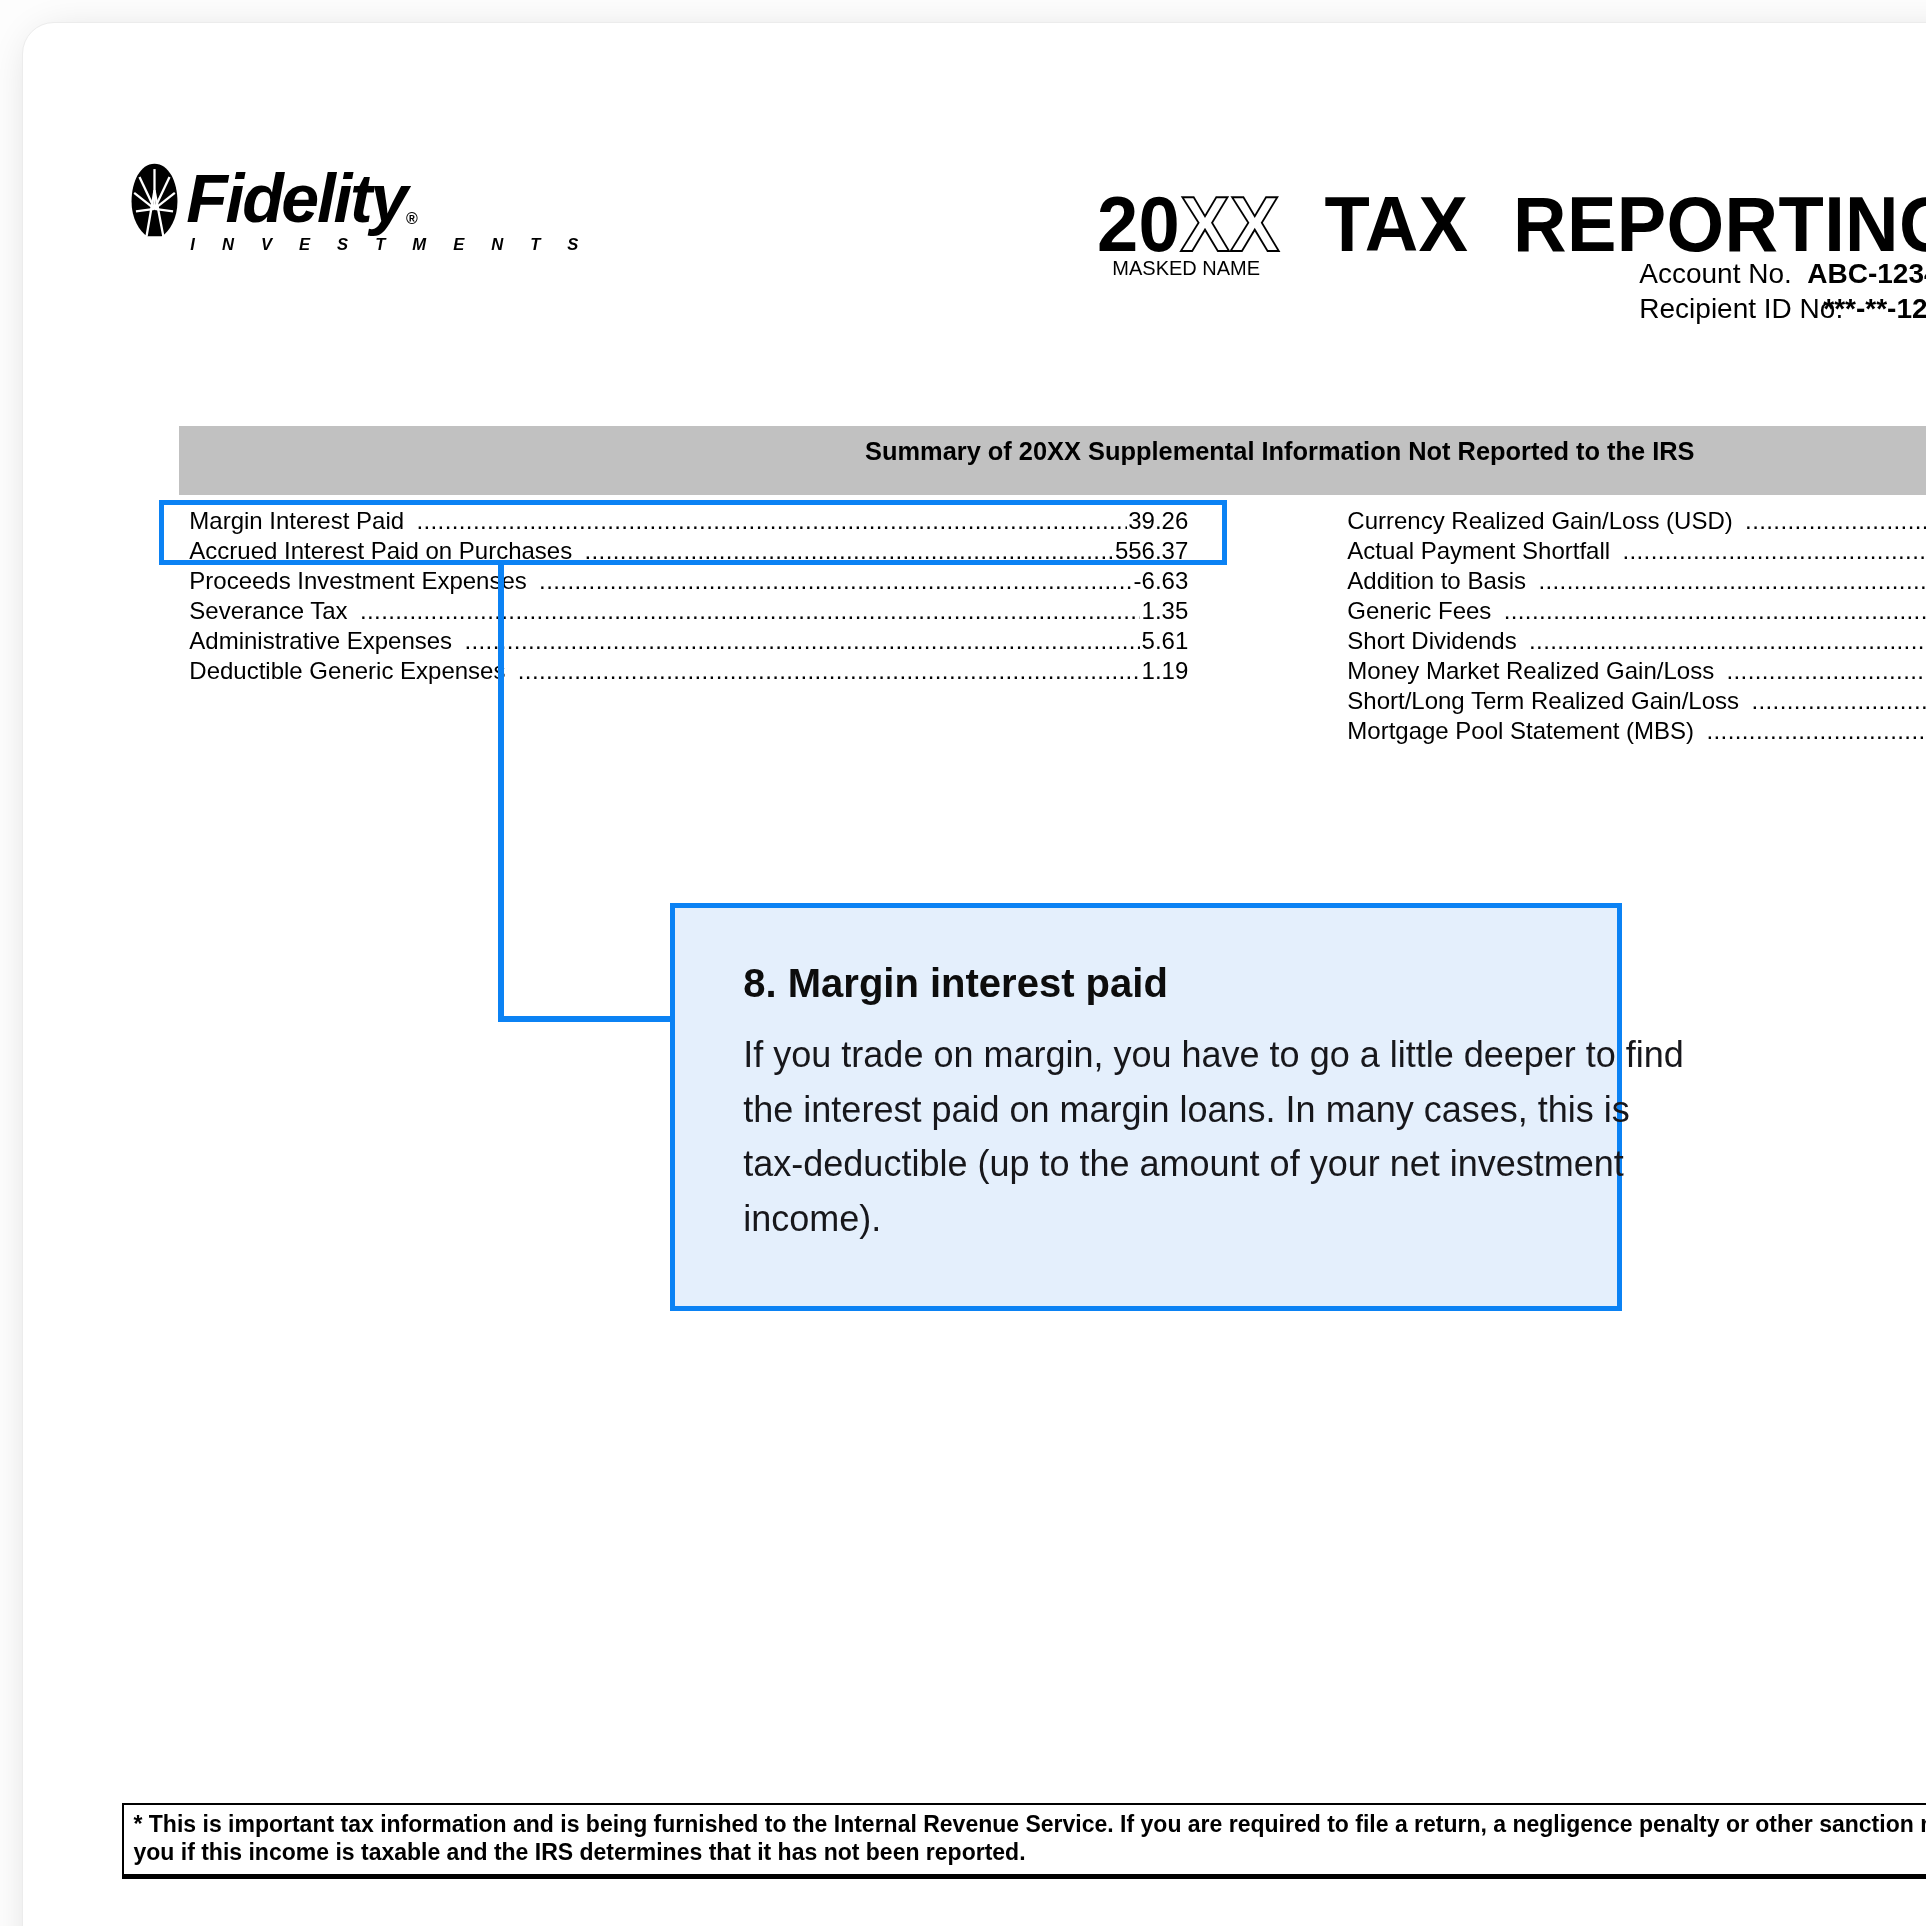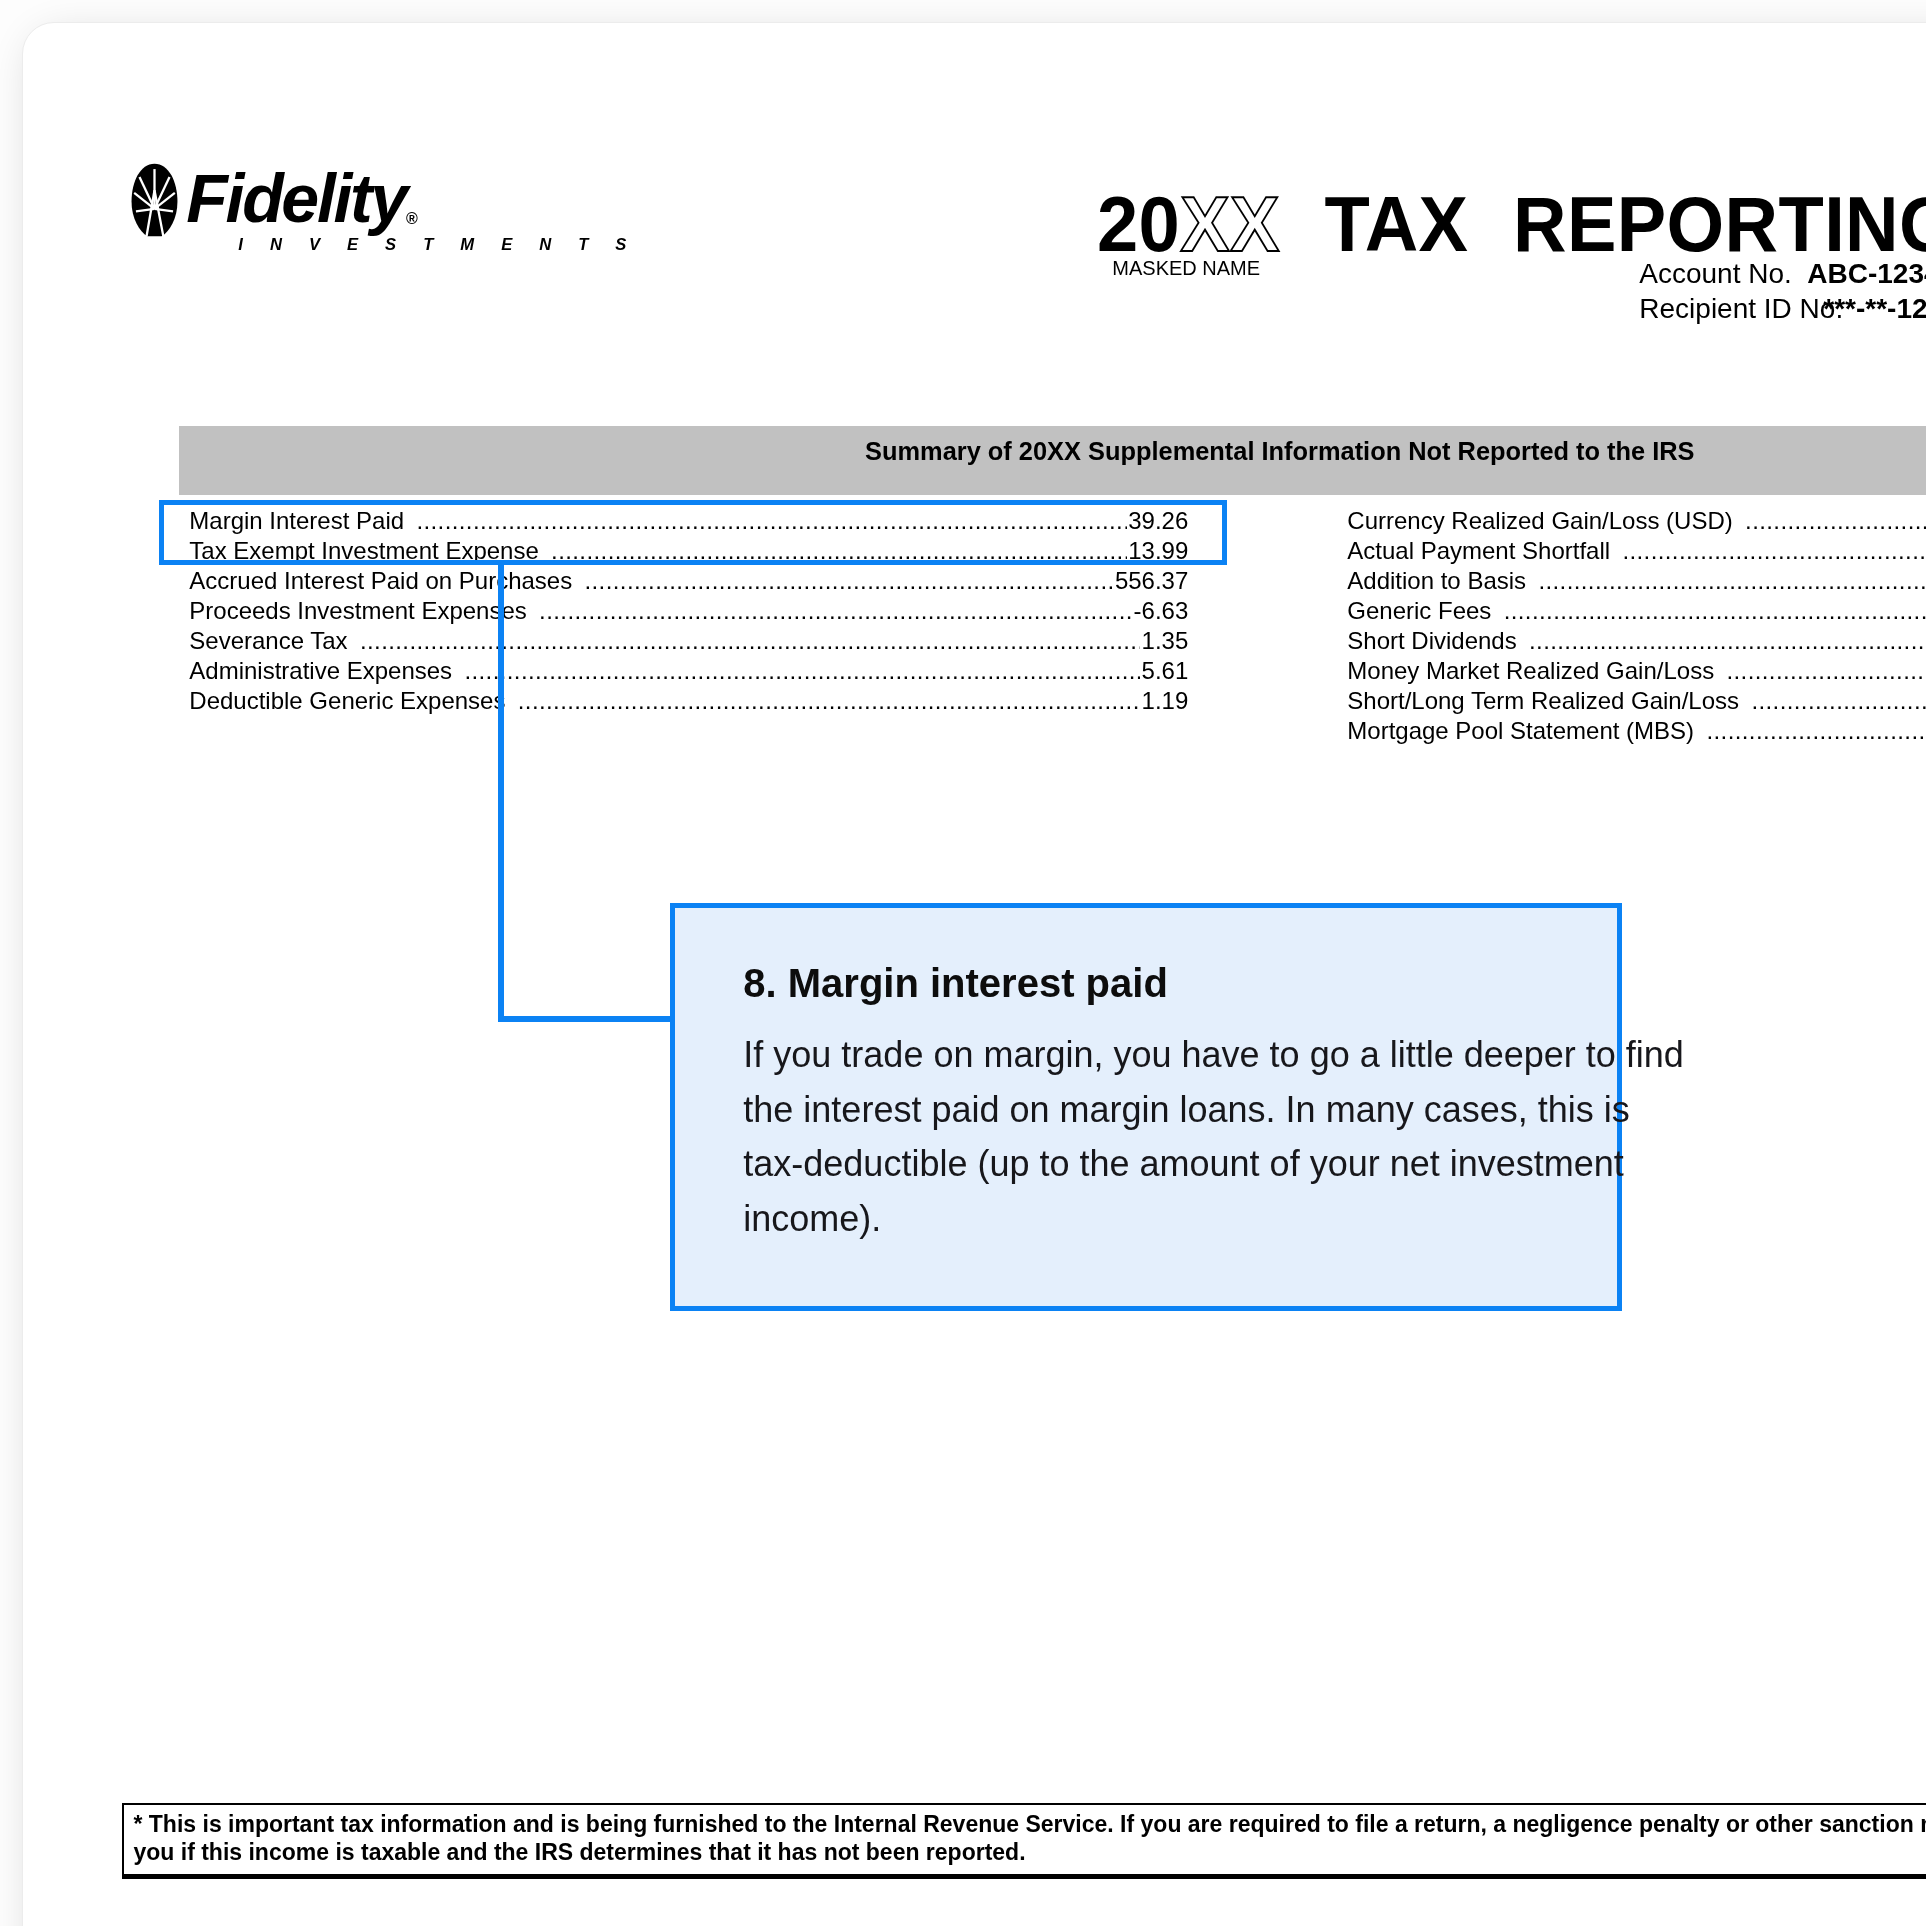--- a/index.html
+++ b/index.html
@@ -7,21 +7,21 @@
   .page {
     position:absolute; left:22.3px; top:22.3px; width:2448px; height:1998px;
     background:#fff; border:0.8px solid #ececec; border-radius:32px;
     box-shadow:10px 13px 42px rgba(0,0,0,.16);
   }
   
   .logo { position:absolute; left:105px; top:136px; }
   .logo-icon { position:absolute; left:0; top:3.1px; }
   .wordmark { position:absolute; left:58px; top:0; font-size:68px; font-weight:bold; font-style:italic; letter-spacing:-2.3px; white-space:nowrap; }
   .reg { font-size:16px; font-style:normal; vertical-align:-2.3px; letter-spacing:0; }
-  .investments { position:absolute; left:62px; top:76px; font-size:16.6px; font-weight:bold; font-style:italic; letter-spacing:11.2px; white-space:nowrap;margin-left:48px; }
+  .investments { position:absolute; left:62px; top:76px; font-size:16.6px; font-weight:bold; font-style:italic; letter-spacing:11.2px; white-space:nowrap; }
   
   .doc-title { position:absolute; left:1074px; top:156px; font-size:78px; font-weight:bold; white-space:nowrap; transform:scaleX(.95); transform-origin:left top; word-spacing:25px; letter-spacing:0.4px; }
   .masked-x { color:#fff; -webkit-text-stroke:1.9px #000; }
   .masked-name { position:absolute; left:1089px; top:234px; font-size:20px; }
   .hdr-seg { position:absolute; font-size:28px; white-space:nowrap; }
   .b { font-weight:bold; }
   
   .gray-bar { position:absolute; left:156px; top:403px; width:2201px; height:69px; background:#c1c1c1; display:flex; align-items:center; justify-content:center; padding-bottom:17.7px; }
   .gray-bar span { font-size:25.4px; font-weight:bold; }
   
@@ -81,25 +81,20 @@
 
   <div class="gray-bar">
     <span>Summary of 20XX Supplemental Information Not Reported to the IRS</span>
   </div>
 
   <div class="col col-left">
     <div class="srow">
         <span class="lbl">Margin Interest Paid</span>
         <span class="dots"></span>
         <span class="val">39.26</span>
-      </div>
-    <div class="srow">
-        <span class="lbl">Tax Exempt Investment Expense</span>
-        <span class="dots"></span>
-        <span class="val">13.99</span>
       </div>
     <div class="srow">
         <span class="lbl">Accrued Interest Paid on Purchases</span>
         <span class="dots"></span>
         <span class="val">556.37</span>
       </div>
     <div class="srow">
         <span class="lbl">Proceeds Investment Expenses</span>
         <span class="dots"></span>
         <span class="val">-6.63</span>

